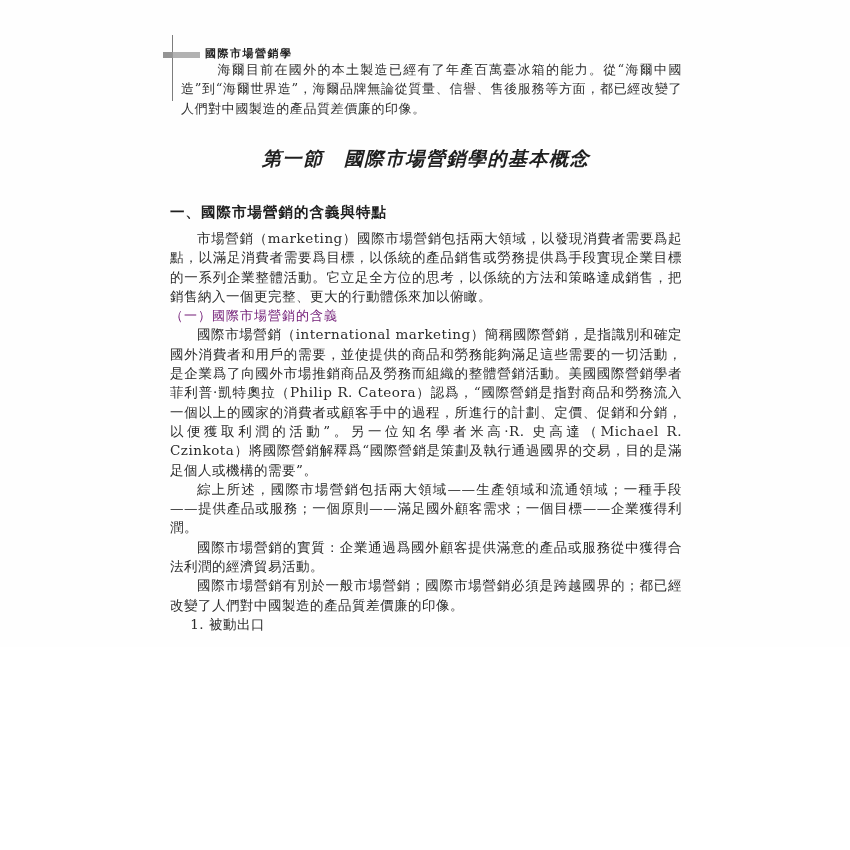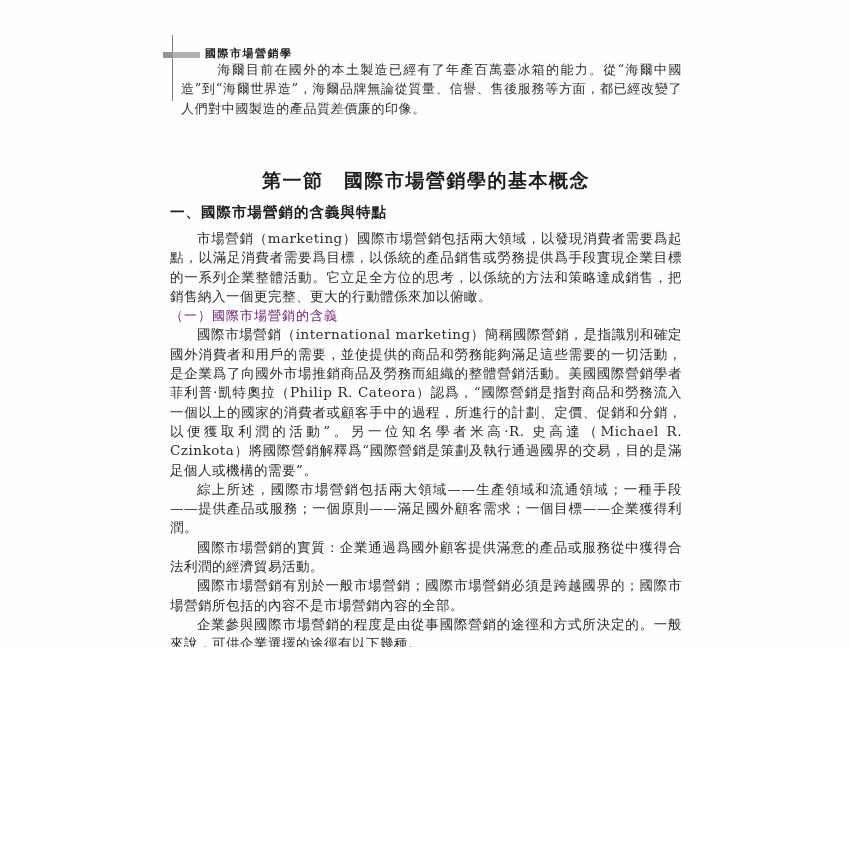--- a/index.html
+++ b/index.html
@@ -57,28 +57,29 @@
     letter-spacing: 0.6px;
     text-align: justify;
     text-indent: 2.8em;
     color: #303030;
   }
 
   
   .section-title {
     position: absolute;
     left: 170px;
-    top: 168px;
+    top: 146px;
     width: 512px;
     margin: 0;
     text-align: center;
     font-size: 19px;
     font-weight: bold;
     letter-spacing: 1.5px;
     color: #1f1f1f;
+    font-style: italic;
   }
 
   
   .subsection-heading {
     position: absolute;
     left: 170px;
     top: 203px;
     margin: 0;
     font-family: Liberation Serif, serif;
     font-size: 14.5px;
@@ -163,22 +164,21 @@
   <h1 class="section-title">第一節　國際市場營銷學的基本概念</h1>
 
   <h2 class="subsection-heading">一、國際市場營銷的含義與特點</h2>
 
   <div class="body-flow">
     <p>市場營銷（marketing）國際市場營銷包括兩大領域，以發現消費者需要爲起點，以滿足消費者需要爲目標，以係統的產品銷售或勞務提供爲手段實現企業目標的一系列企業整體活動。它立足全方位的思考，以係統的方法和策略達成銷售，把銷售納入一個更完整、更大的行動體係來加以俯瞰。</p>
     <p class="kai-heading">（一）國際市場營銷的含義</p>
     <p>國際市場營銷（international marketing）簡稱國際營銷，是指識別和確定國外消費者和用戶的需要，並使提供的商品和勞務能夠滿足這些需要的一切活動，是企業爲了向國外市場推銷商品及勞務而組織的整體營銷活動。美國國際營銷學者菲利普·凱特奧拉（Philip R. Cateora）認爲，“國際營銷是指對商品和勞務流入一個以上的國家的消費者或顧客手中的過程，所進行的計劃、定價、促銷和分銷，以便獲取利潤的活動”。另一位知名學者米高·R. 史高達（Michael R. Czinkota）將國際營銷解釋爲“國際營銷是策劃及執行通過國界的交易，目的是滿足個人或機構的需要”。</p>
     <p>綜上所述，國際市場營銷包括兩大領域——生產領域和流通領域；一種手段——提供產品或服務；一個原則——滿足國外顧客需求；一個目標——企業獲得利潤。</p>
     <p>國際市場營銷的實質：企業通過爲國外顧客提供滿意的產品或服務從中獲得合法利潤的經濟貿易活動。</p>
-    <p>國際市場營銷有別於一般市場營銷；國際市場營銷必須是跨越國界的；國際市場營銷所包括的內容不是市場營銷內容的全部。</p>
-    <p>企業參與國際市場營銷的程度是由從事國際營銷的途徑和方式所決定的。一般來說，可供企業選擇的途徑有以下幾種。</p>
+    <p>國際市場營銷有別於一般市場營銷；國際市場營銷必須是跨越國界的；都已經改變了人們對中國製造的產品質差價廉的印像。</p>
     <p class="num-heading">1. 被動出口</p>
   </div>
 
   <div class="footer-vline"></div>
   <div class="footer-hline"></div>
   <div class="page-number">2</div>
 
   <div class="scan-edge"></div>
 
 </div>

